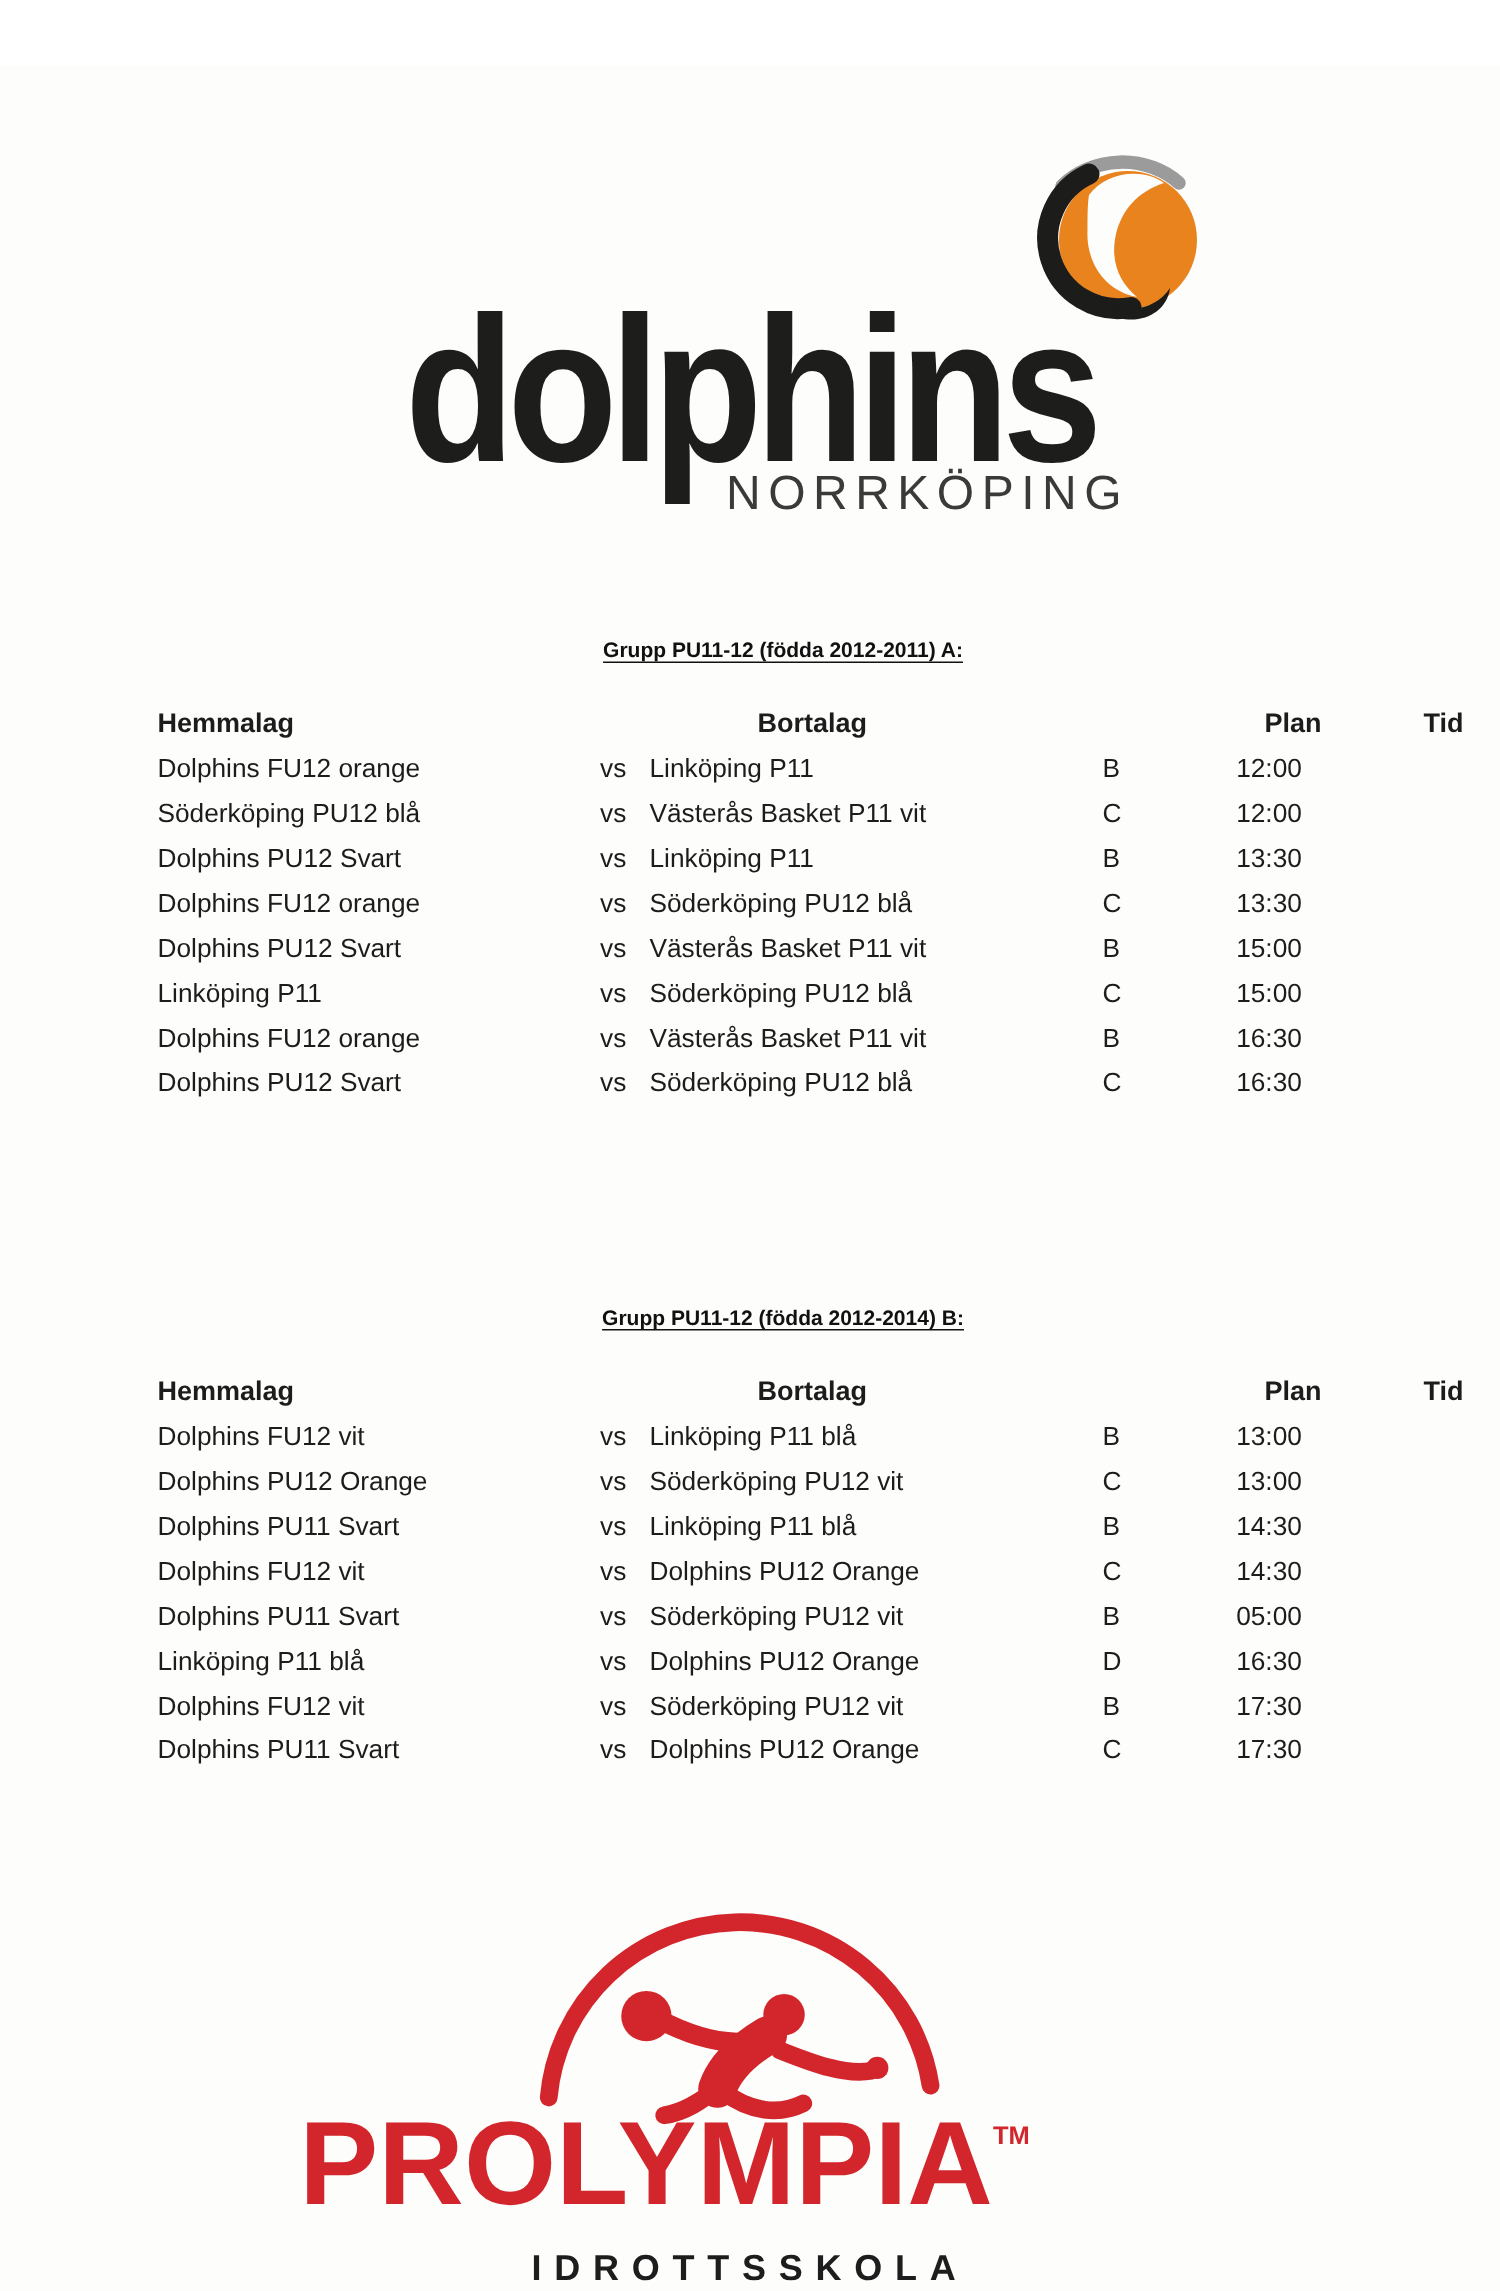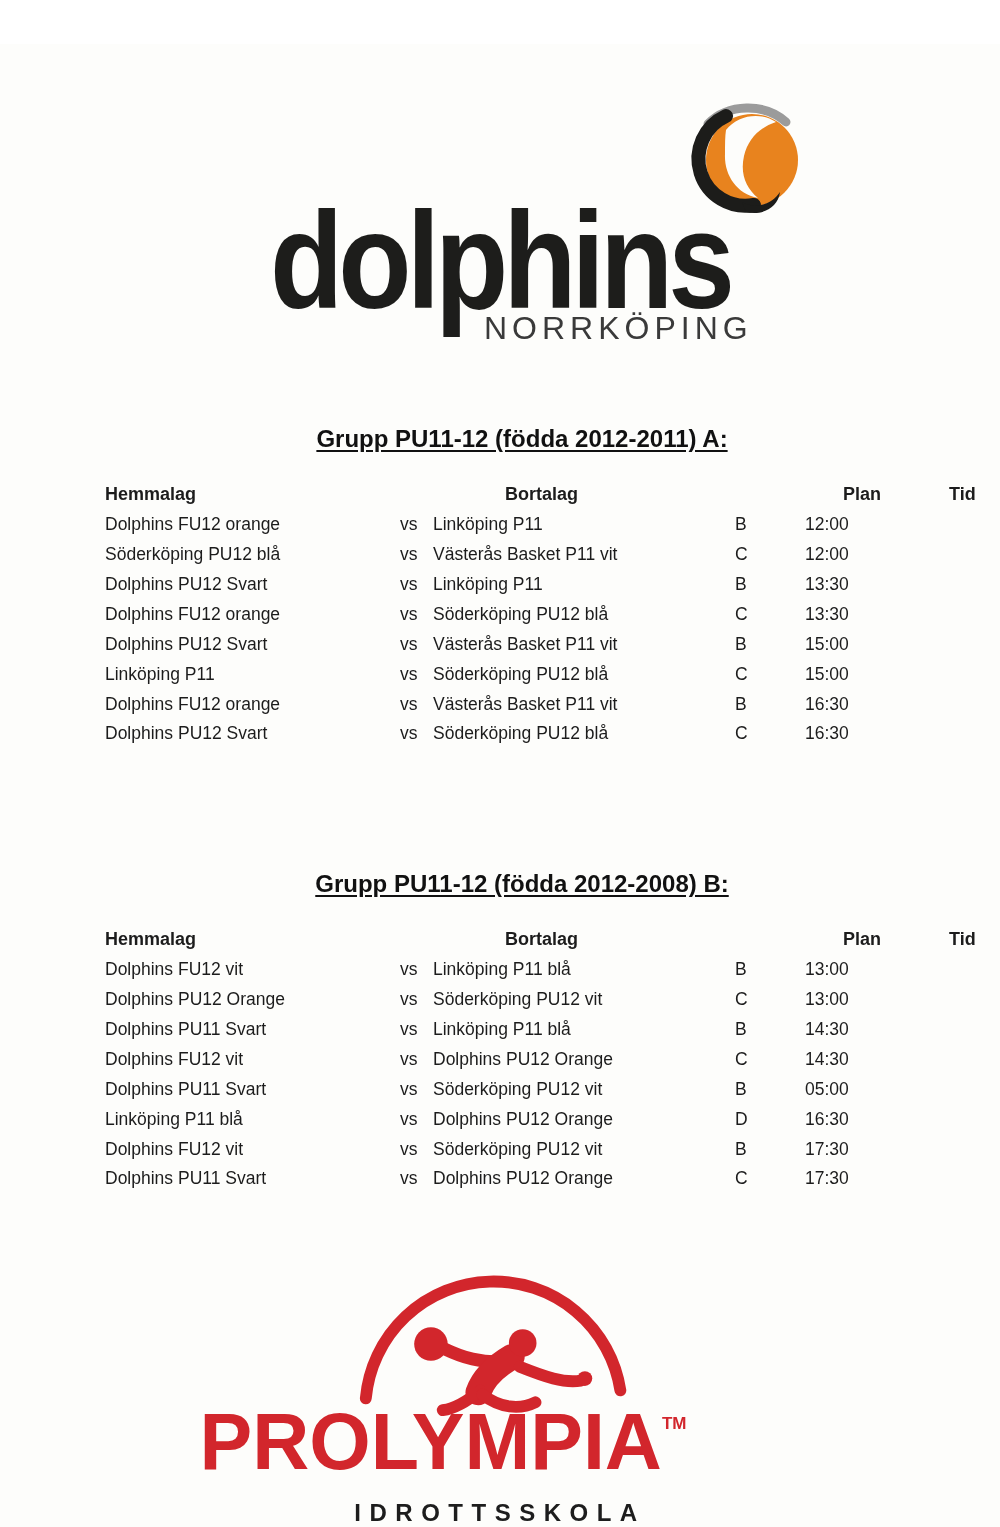--- a/index.html
+++ b/index.html
@@ -29,34 +29,34 @@
     color:#3a3a3a;
   }
 
   
   .group { position:absolute; left:105px; width:782px; }
   .group-a { top:381px; }
   .group-b { top:826px; }
   .group-title {
     margin:0 0 25px 0; padding-left:52px;
     text-align:center;
-    font-size:24px; font-weight:bold; line-height:1.2;
+    font-size:14px; font-weight:bold; line-height:1.2;
     text-decoration:underline; text-underline-offset:3px;
     color:#111;
   }
   .sched-header, .match-row {
     display:grid;
     grid-template-columns:295px 33px 302px 70px 82px;
     align-items:center;
   }
   .sched-header { height:31px; font-weight:bold; font-size:18px;gap:36px; }
   .match-row { height:29.9px; font-size:17.5px; }
   .cell { white-space:nowrap; overflow:visible; }
   .cell-time, .hdr-tid { }
-  .match-row .cell-time { text-align:left; }
+  .match-row .cell-time { text-align:center; }
   .hdr-tid { text-align:left; }
 
   
   .prolympia-logo { position:absolute; left:0; top:1215px; width:1000px; height:290px; }
   .prolympia-emblem { position:absolute; left:352px; top:11px; width:296px; height:158px; }
   .prolympia-wordmark {
     position:absolute; left:0; top:143px; width:856px;
     text-align:center; padding-left:30px; box-sizing:border-box;
     font-size:79px; font-weight:bold; letter-spacing:0px; line-height:1;
     color:#d2262c;
@@ -149,21 +149,21 @@
           <span class="cell cell-home">Dolphins PU12 Svart</span>
           <span class="cell cell-vs">vs</span>
           <span class="cell cell-away">Söderköping PU12 blå</span>
           <span class="cell cell-court">C</span>
           <span class="cell cell-time">16:30</span>
         </div>
       </div>
   </section>
 
   <section class="group group-b">
-    <h2 class="group-title">Grupp PU11-12 (födda 2012-2008) B:</h2>
+    <h2 class="group-title">Grupp PU11-12 (födda 2012-2014) B:</h2>
     <div class="sched-header">
       <span class="cell">Hemmalag</span>
       <span class="cell"></span>
       <span class="cell">Bortalag</span>
       <span class="cell">Plan</span>
       <span class="cell hdr-tid">Tid</span>
     </div>
     <div>
         <div class="match-row">
           <span class="cell cell-home">Dolphins FU12 vit</span>

